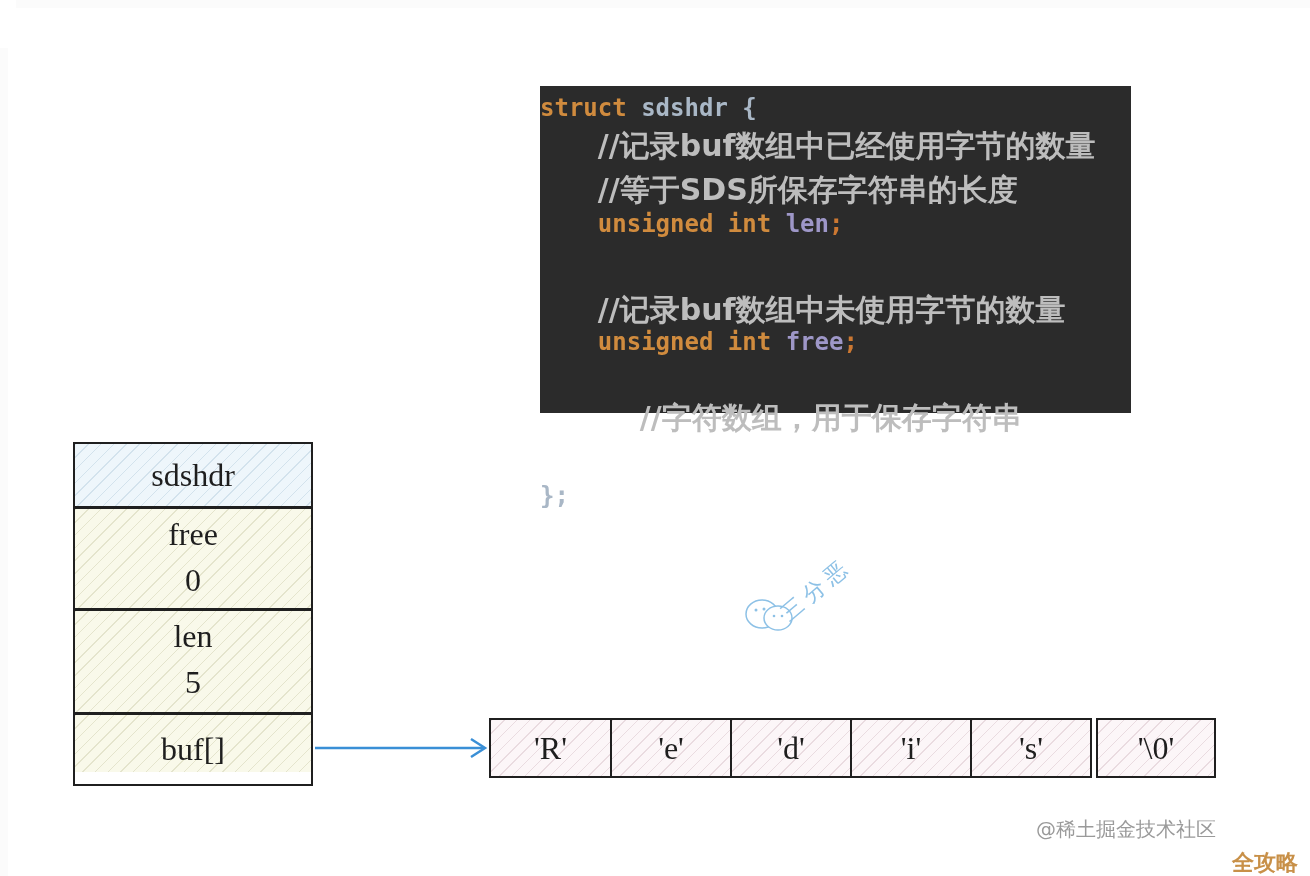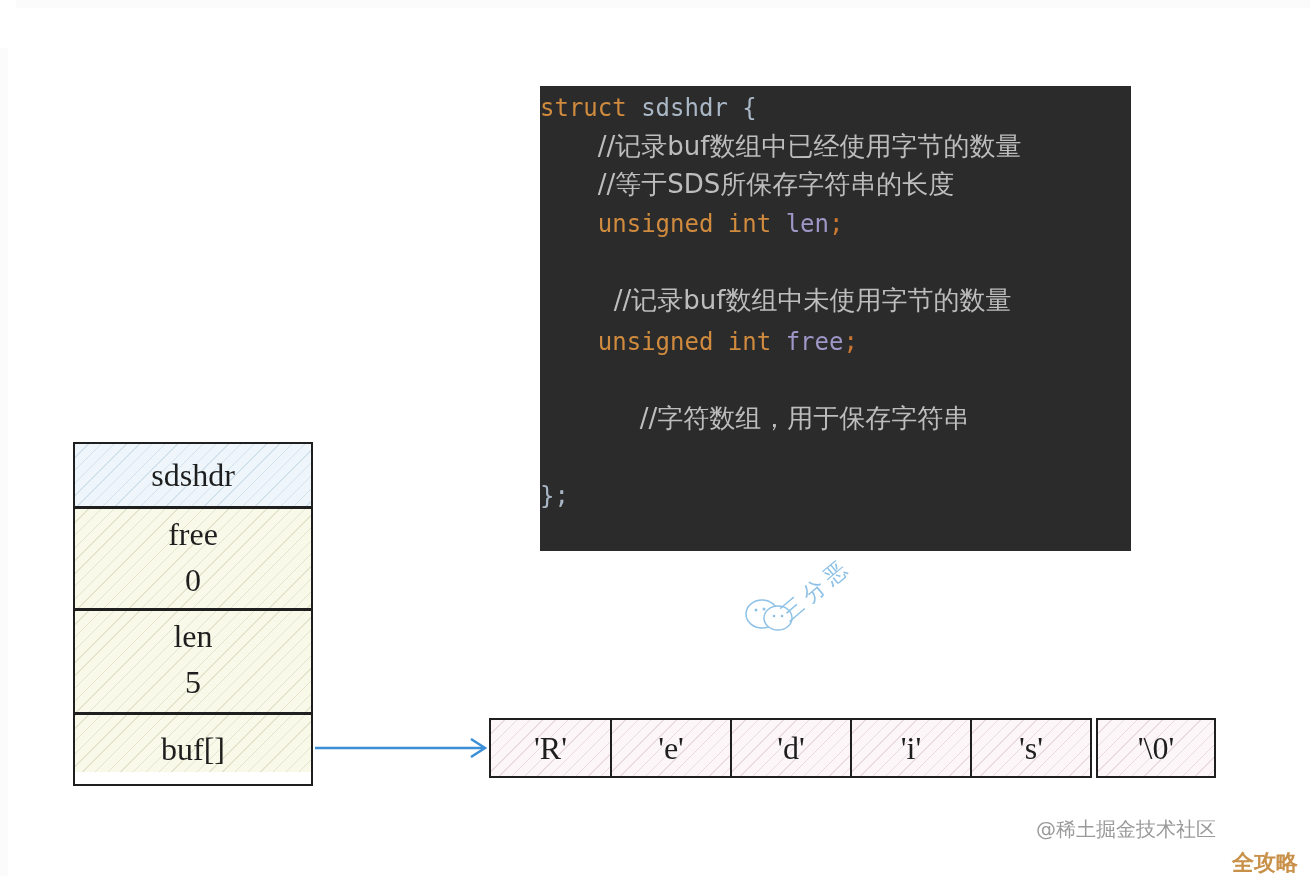--- a/index.html
+++ b/index.html
@@ -12,35 +12,36 @@
     position: absolute; left: 0; top: 48px; width: 8px; height: 840px;
     background: #fbfbfb;
   }
   .top-strip {
     position: absolute; left: 16px; top: 0; width: 1294px; height: 8px;
     background: #fbfbfb;
   }
 
   
   .code-panel {
-    position: absolute; left: 540px; top: 86px; width: 591px; height: 465px;
+    position: absolute; left: 540px; top: 86px; width: 591px; height: 327px;
     background: #2b2b2b;
     box-sizing: border-box;
     padding-top: 4px;
     font-family: "DejaVu Sans Mono", "Liberation Mono", monospace;
     font-size: 24px;
     color: #c8c8c8;
+    font-weight: bold;
   }
   .code-line {
     position: absolute; left: 0; white-space: pre; height: 32px; line-height: 32px;
   }
   .kw { color: #d08b3e; }
   .ident { color: #a9b7c6; }
   .var { color: #9e97c8; }
-  .comment { color: #bdbdbd; font-family: "DejaVu Sans", sans-serif; font-size: 26px; }
+  .comment { color: #bdbdbd; font-family: "DejaVu Sans", sans-serif; font-size: 30px; }
   .punct { color: #cc7832; }
 
   
   .struct-box {
     position: absolute; left: 73px; top: 442px; width: 240px; height: 344px;
     border: 2px solid #1f1f1f; box-sizing: border-box;
     background: #ffffff;
   }
   .struct-cell {
     position: absolute; left: 0; width: 236px;
@@ -98,24 +99,24 @@
 </style>
 </head>
 <body>
 
 <div class="top-strip"></div>
 <div class="left-strip"></div>
 
 <div class="code-panel" id="code-panel">
     <div class="code-line" style="top: 6px;"><span class="kw">struct</span><span class="ident"> sdshdr </span><span class="ident">{</span></div>
     <div class="code-line" style="top: 44px;">    <span class="comment">//记录buf数组中已经使用字节的数量</span></div>
-    <div class="code-line" style="top: 82px;">    <span class="comment">//等于SDS所保存字符串的长度</span></div>
+    <div class="code-line" style="top: 88px;">    <span class="comment">//等于SDS所保存字符串的长度</span></div>
     <div class="code-line" style="top: 122px;">    <span class="kw">unsigned int</span><span class="var"> len</span><span class="punct">;</span></div>
     <div class="code-line" style="top: 160px;"></div>
-    <div class="code-line" style="top: 198px; margin-left: 16px;">    <span class="comment">//记录buf数组中未使用字节的数量</span></div>
+    <div class="code-line" style="top: 208px;">    <span class="comment">//记录buf数组中未使用字节的数量</span></div>
     <div class="code-line" style="top: 240px;">    <span class="kw">unsigned int</span><span class="var"> free</span><span class="punct">;</span></div>
     <div class="code-line" style="top: 278px;"></div>
     <div class="code-line" style="top: 316px; padding-left: 42px;">    <span class="comment">//字符数组，用于保存字符串</span></div>
     <div class="code-line" style="top: 394px;"><span class="ident">};</span></div>
   </div>
 
 <div class="struct-box">
   <div class="struct-cell hatch-blue" style="top:0;height:63px;line-height:63px;">sdshdr</div>
   <div class="divider" style="top:62px;"></div>
 

